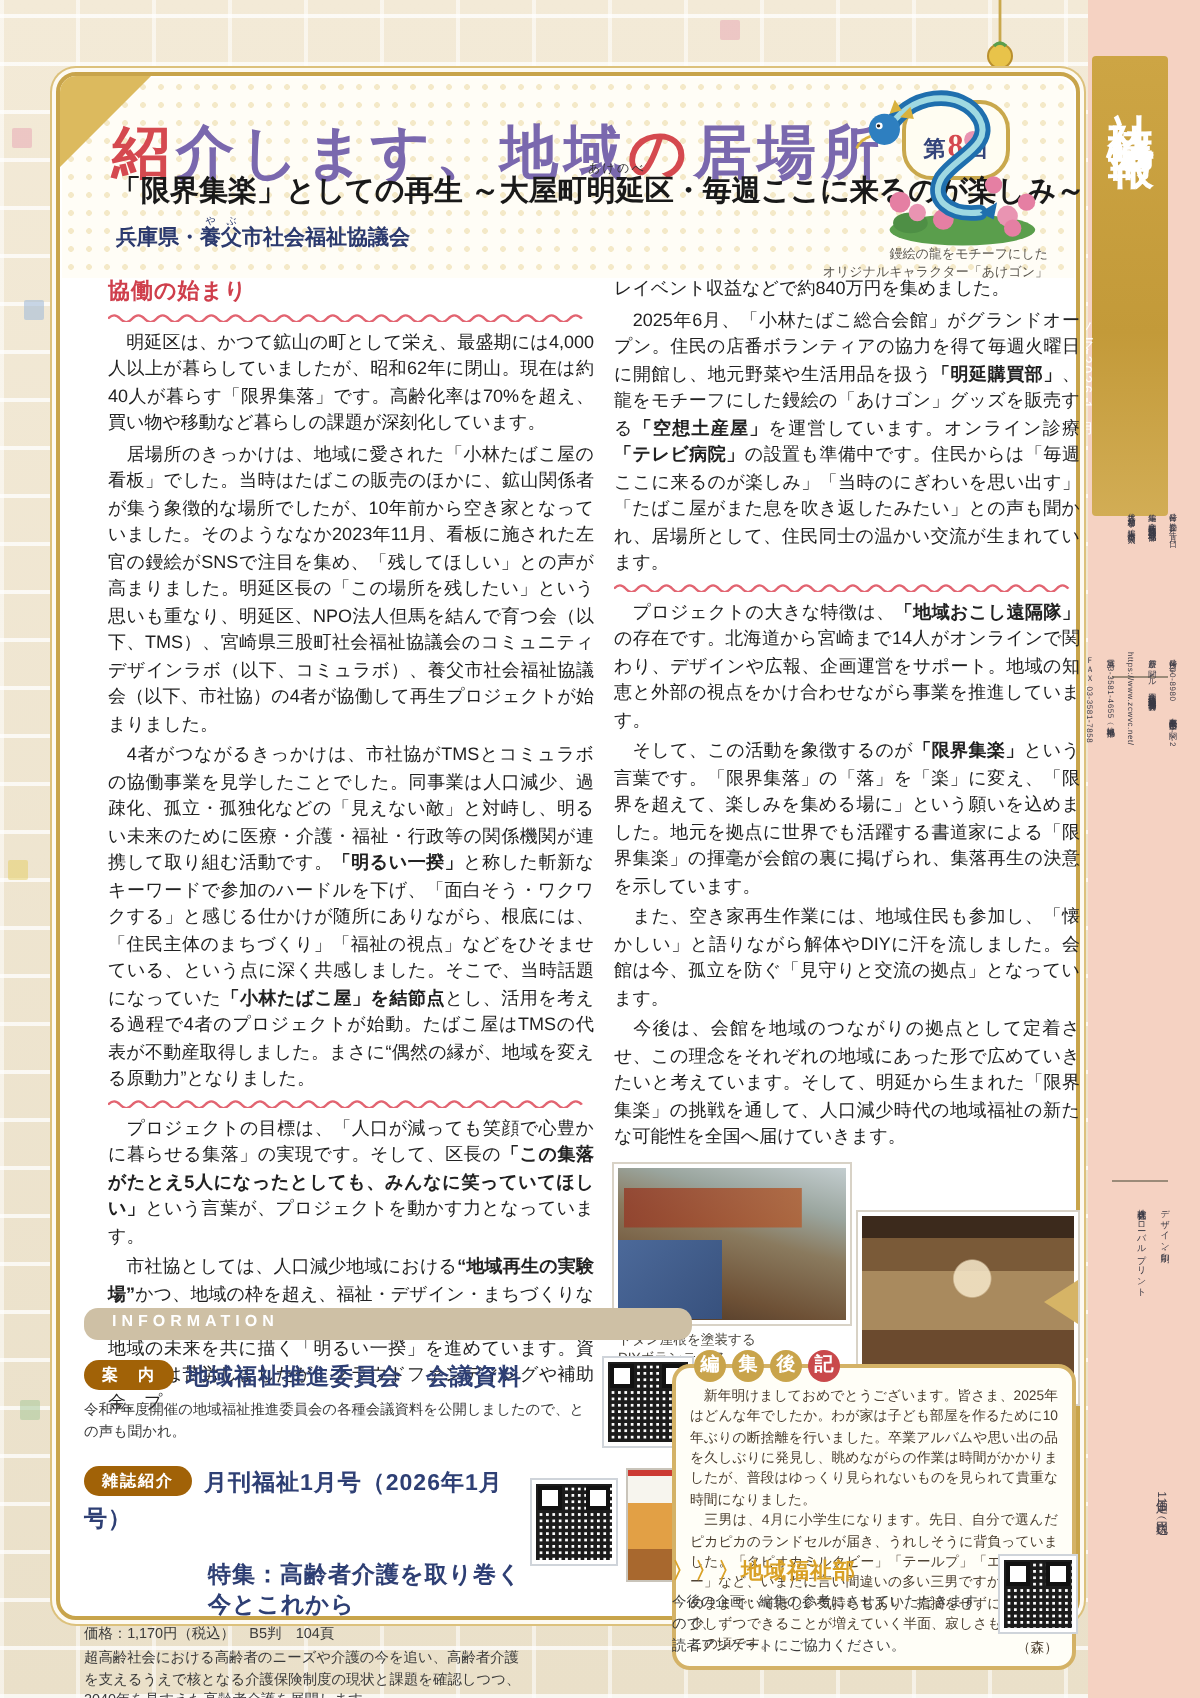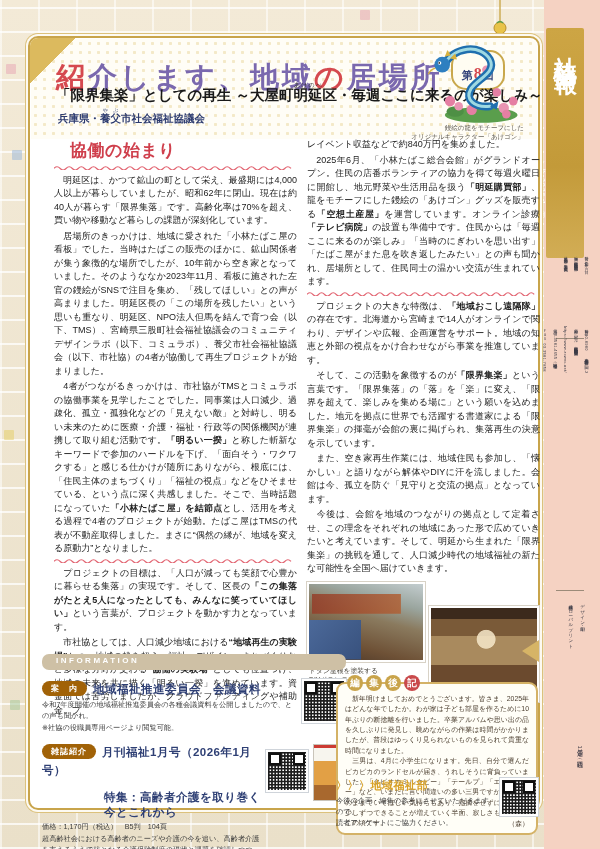--- a/index.html
+++ b/index.html
@@ -51,21 +51,21 @@
   .org rt{font-size:5px;font-weight:normal}
   .mascot-cap{position:absolute;right:14px;top:85px;font-size:6.5px;color:#5a564e;text-align:right;line-height:1.45}
   .dragon{position:absolute;right:10px;top:2px;width:104px;height:84px}
   .flag{position:absolute;right:-1px;top:602px;width:0;height:0;
     border-top:11px solid transparent;border-bottom:11px solid transparent;border-right:17px solid #d6b466}
   
   .col{position:absolute;top:100px;font-size:9px;line-height:1.5;color:#222;text-align:justify}
   .col p{margin:0 0 2px}
   .col-left{left:24px;width:243px}
   .col-right{left:277px;width:233px}
-  .h-red{color:#cf3f4c;font-weight:bold;font-size:17px;margin:7px 16px 1px;letter-spacing:.5px}
+  .h-red{color:#cf3f4c;font-weight:bold;font-size:11px;margin:7px 0 1px;letter-spacing:.5px}
   .h-red.first{margin-top:0}
   .wavy{width:100%;height:5px;display:block;margin-bottom:4px}
   .b{font-weight:bold}
   
   .photos{position:relative;height:158px;margin-top:4px}
   .photo{position:absolute;border:2px solid #fff;box-shadow:0 0 0 1px #d8d2c6;box-sizing:border-box}
   .photo1{left:0;top:2px;width:118px;height:80px;
     background:
       linear-gradient(120deg,rgba(72,106,161,.92),rgba(52,82,132,.92)) left 0 bottom 0/46% 52% no-repeat,
       linear-gradient(90deg,rgba(148,62,42,.85),rgba(176,96,52,.85)) left 12% top 18%/78% 26% no-repeat,
@@ -243,21 +243,20 @@
 
   <div class="flag"></div>
 
   <div class="info">
     <div class="info-bar">INFORMATION</div>
 
     <div class="info-item">
       <div class="info-text">
         <span class="badge">案　内</span><span class="info-title">地域福祉推進委員会　会議資料</span>
         <div class="info-body">令和7年度開催の地域福祉推進委員会の各種会議資料を公開しましたので、との声も聞かれ。</div>
-        <div class="info-body" style="margin-top:1px">※社協の役職員専用ページより閲覧可能。</div>
       </div>
       <div class="qr qr-lg"></div>
     </div>
 
     <div class="info-item">
       <div class="info-text">
         <span class="badge">雑誌紹介</span><span class="info-title">月刊福祉1月号（2026年1月号）</span>
         <div class="info-title2">特集：高齢者介護を取り巻く今とこれから</div>
         <div class="info-body" style="margin-top:2px">価格：1,170円（税込）　B5判　104頁</div>
         <div class="info-body" style="margin-top:1px">超高齢社会における高齢者のニーズや介護の今を追い、高齢者介護を支えるうえで核となる介護保険制度の現状と課題を確認しつつ、2040年を見すえた高齢者介護を展開します。</div>

